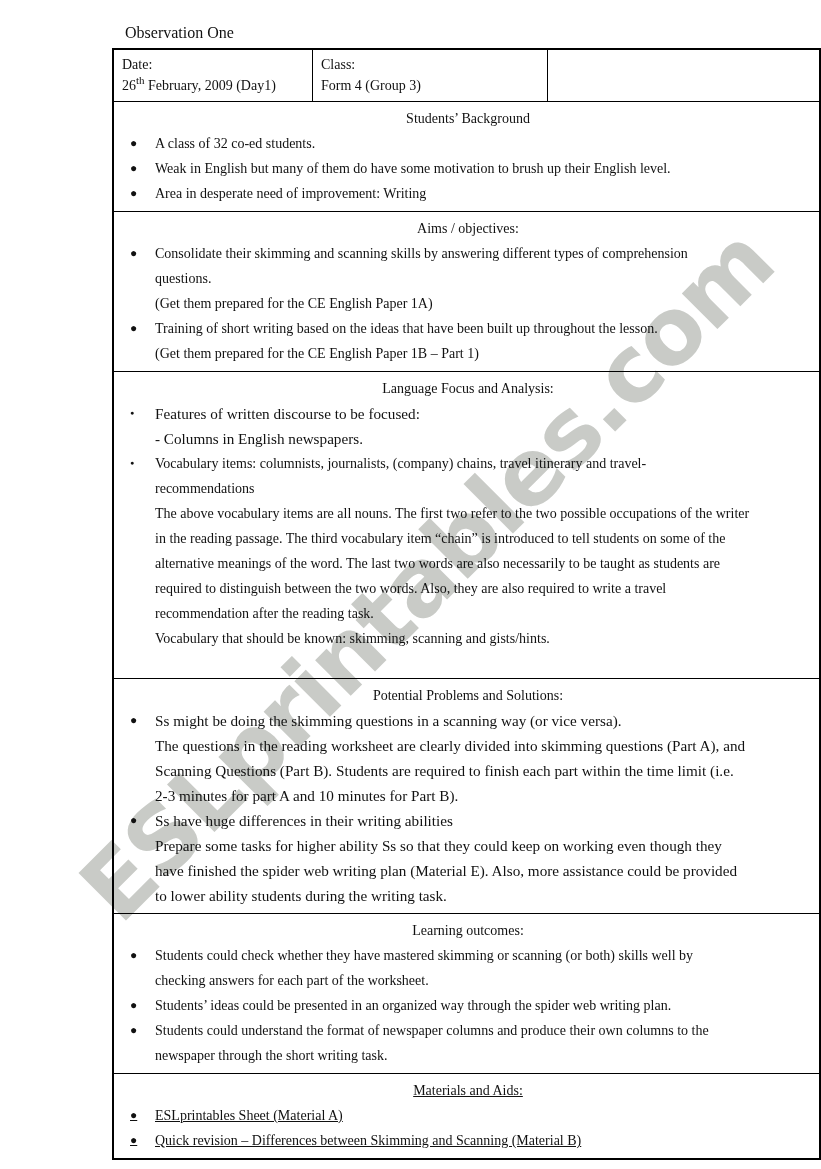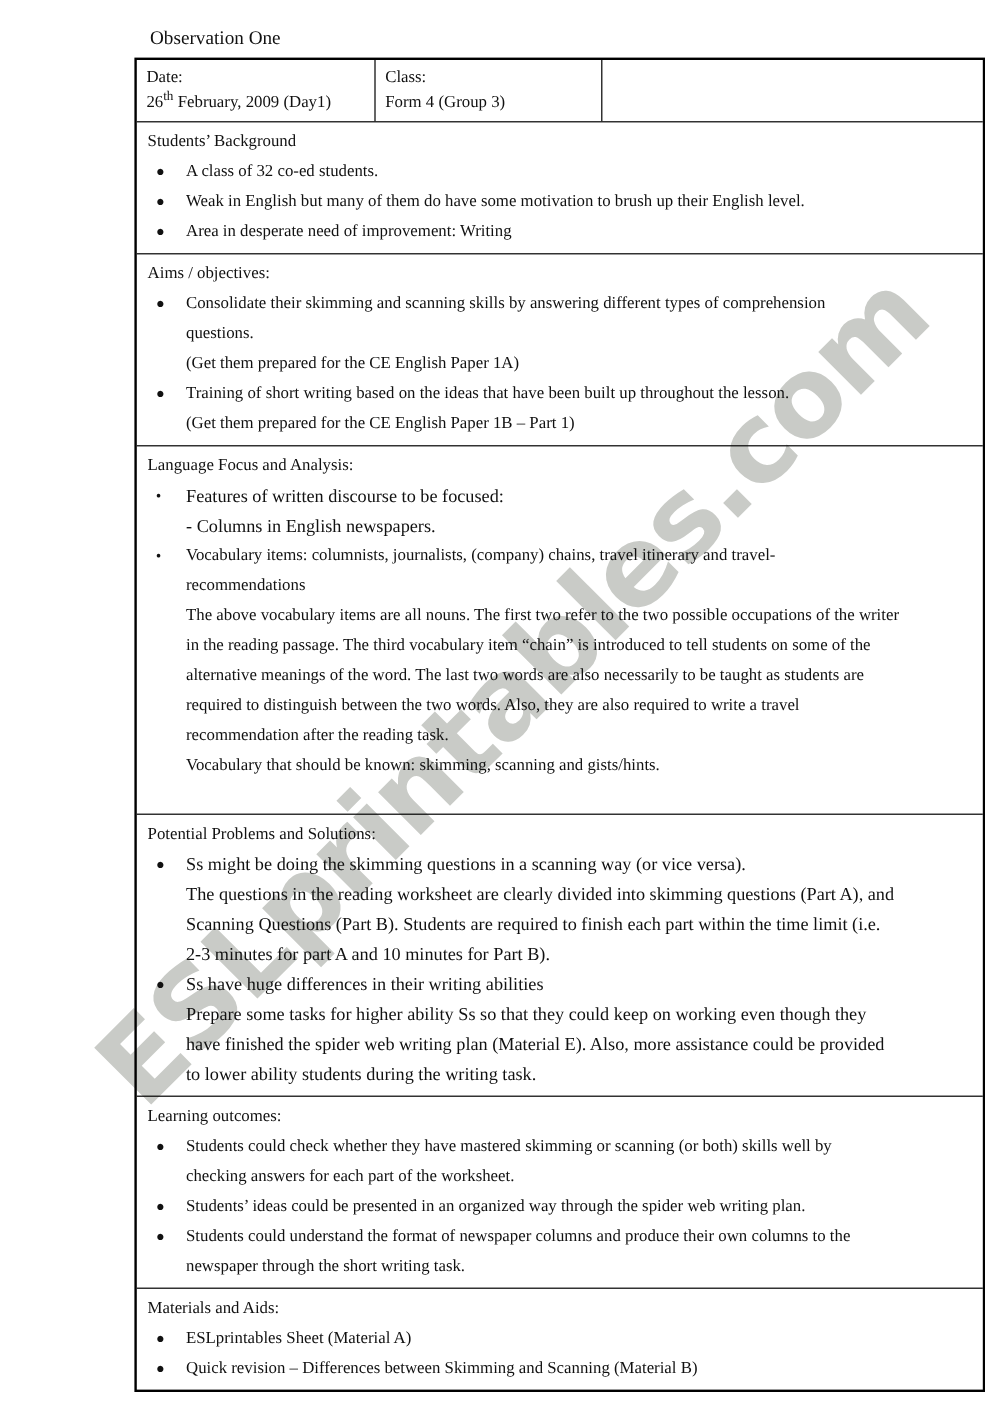--- a/index.html
+++ b/index.html
@@ -34,31 +34,31 @@
     position:absolute;
     left:112px;top:48px;
     width:705px;
     border:2px solid #000;
     z-index:1;
     background:transparent;
   }
   .info-row{display:flex;border-bottom:1px solid #000;}
   .info-cell{padding:4px 8px 5px 8px;line-height:21px;font-size:14px;box-sizing:border-box;}
   .info-cell.c1{width:198px;}
-  .info-cell.c2{width:190px;border-left:1px solid #000;border-right:1px solid #000;}
+  .info-cell.c2{width:236px;border-left:1px solid #000;border-right:1px solid #000;}
   .info-cell.c3{flex:1;}
   .info-cell sup{font-size:11px;line-height:0;}
   .sec{
     padding:4px 6px 5px 9px;
     border-bottom:1px solid #000;
     line-height:25px;
     font-size:14px;
   }
-  .sec:last-child{border-bottom:none;}
-  .sec-title{line-height:25px;}
+  .sec:last-child{border-bottom:none;text-decoration:underline;}
+  .sec-title{line-height:25px;text-align:center;}
   .item{display:flex;align-items:flex-start;}
   .item .b{
     flex:0 0 25px;width:25px;margin-left:7px;
     font-size:12px;line-height:25px;
   }
   .item.small-b .b{font-size:7px;}
   .item .t{flex:1;}
   .item .t .line{line-height:25px;}
   .item.para{margin-left:32px;}
   .item.lg{font-size:15.2px;}

